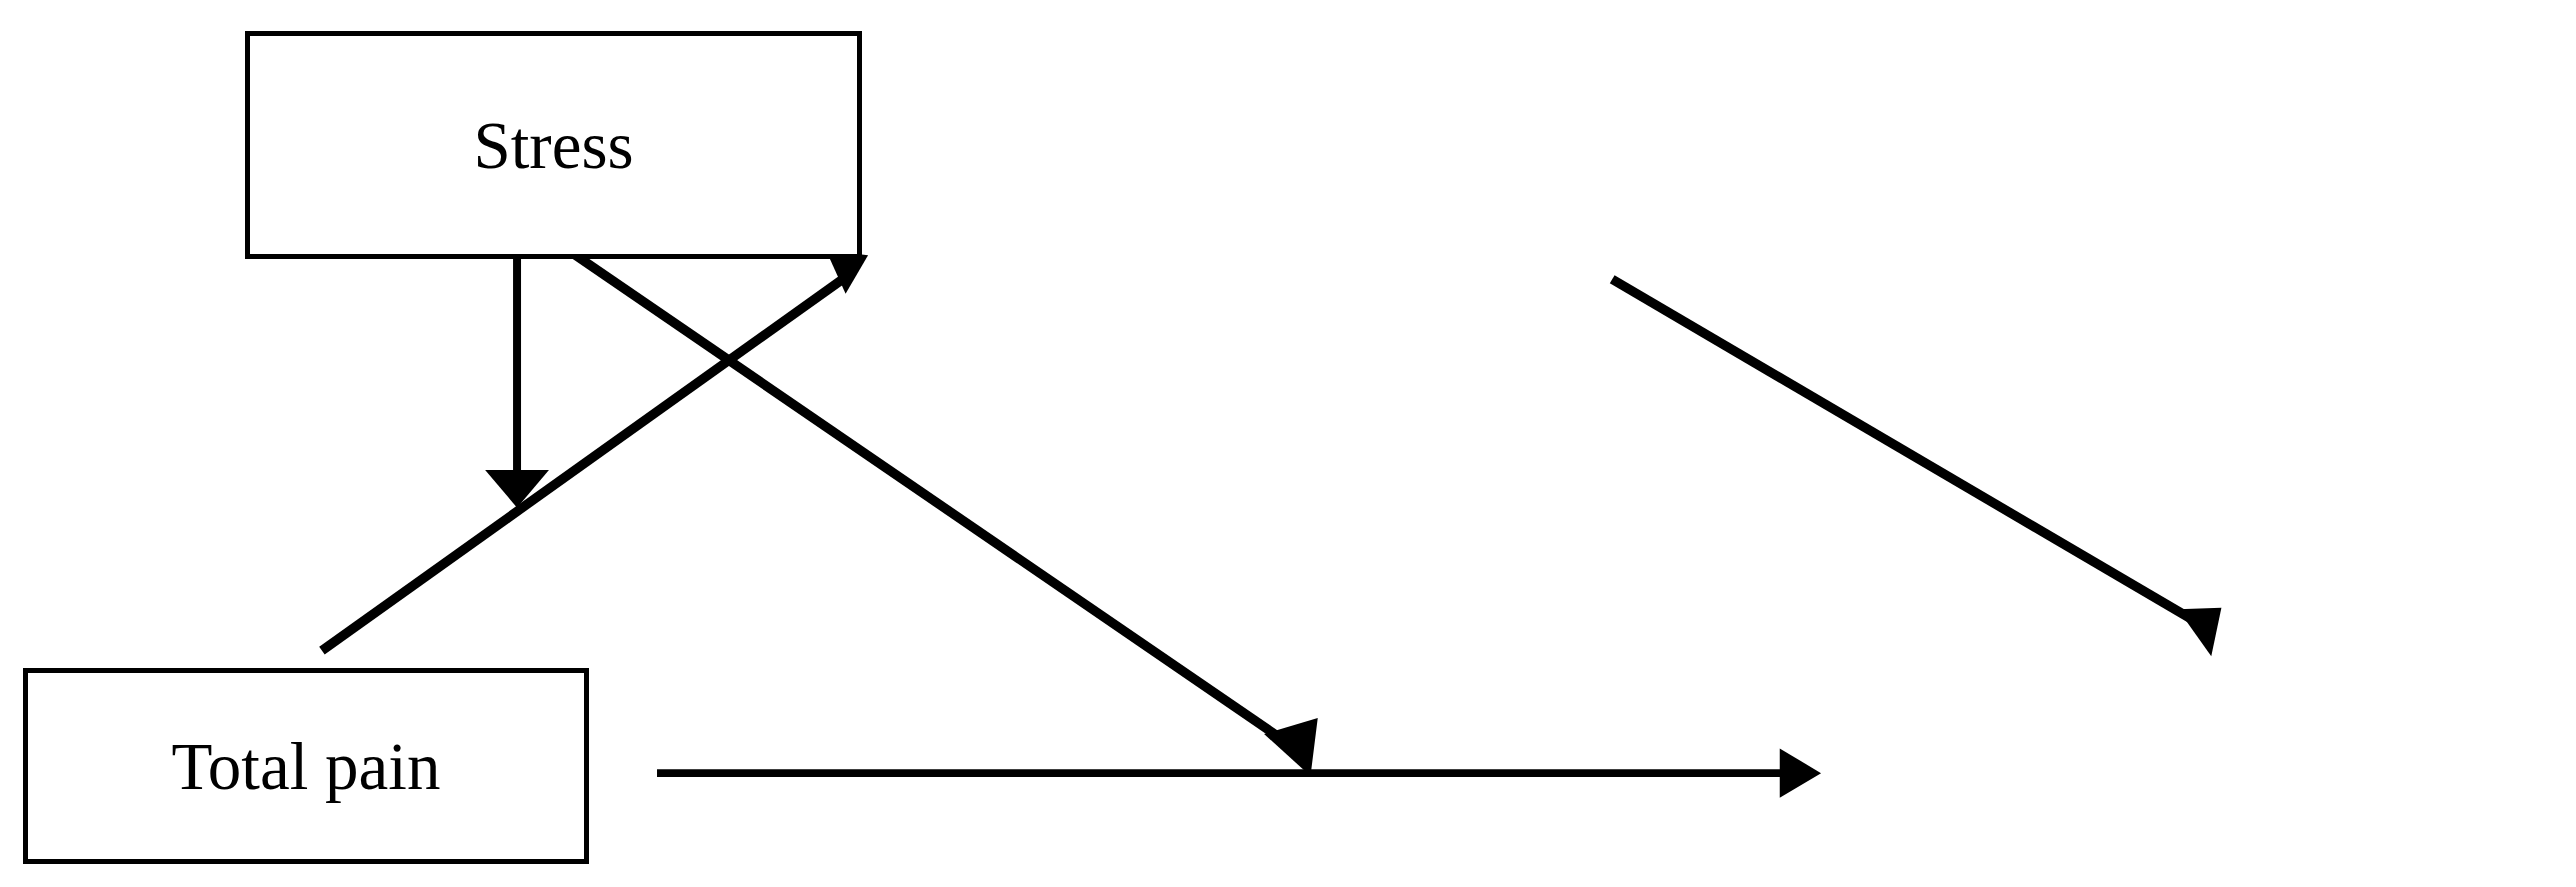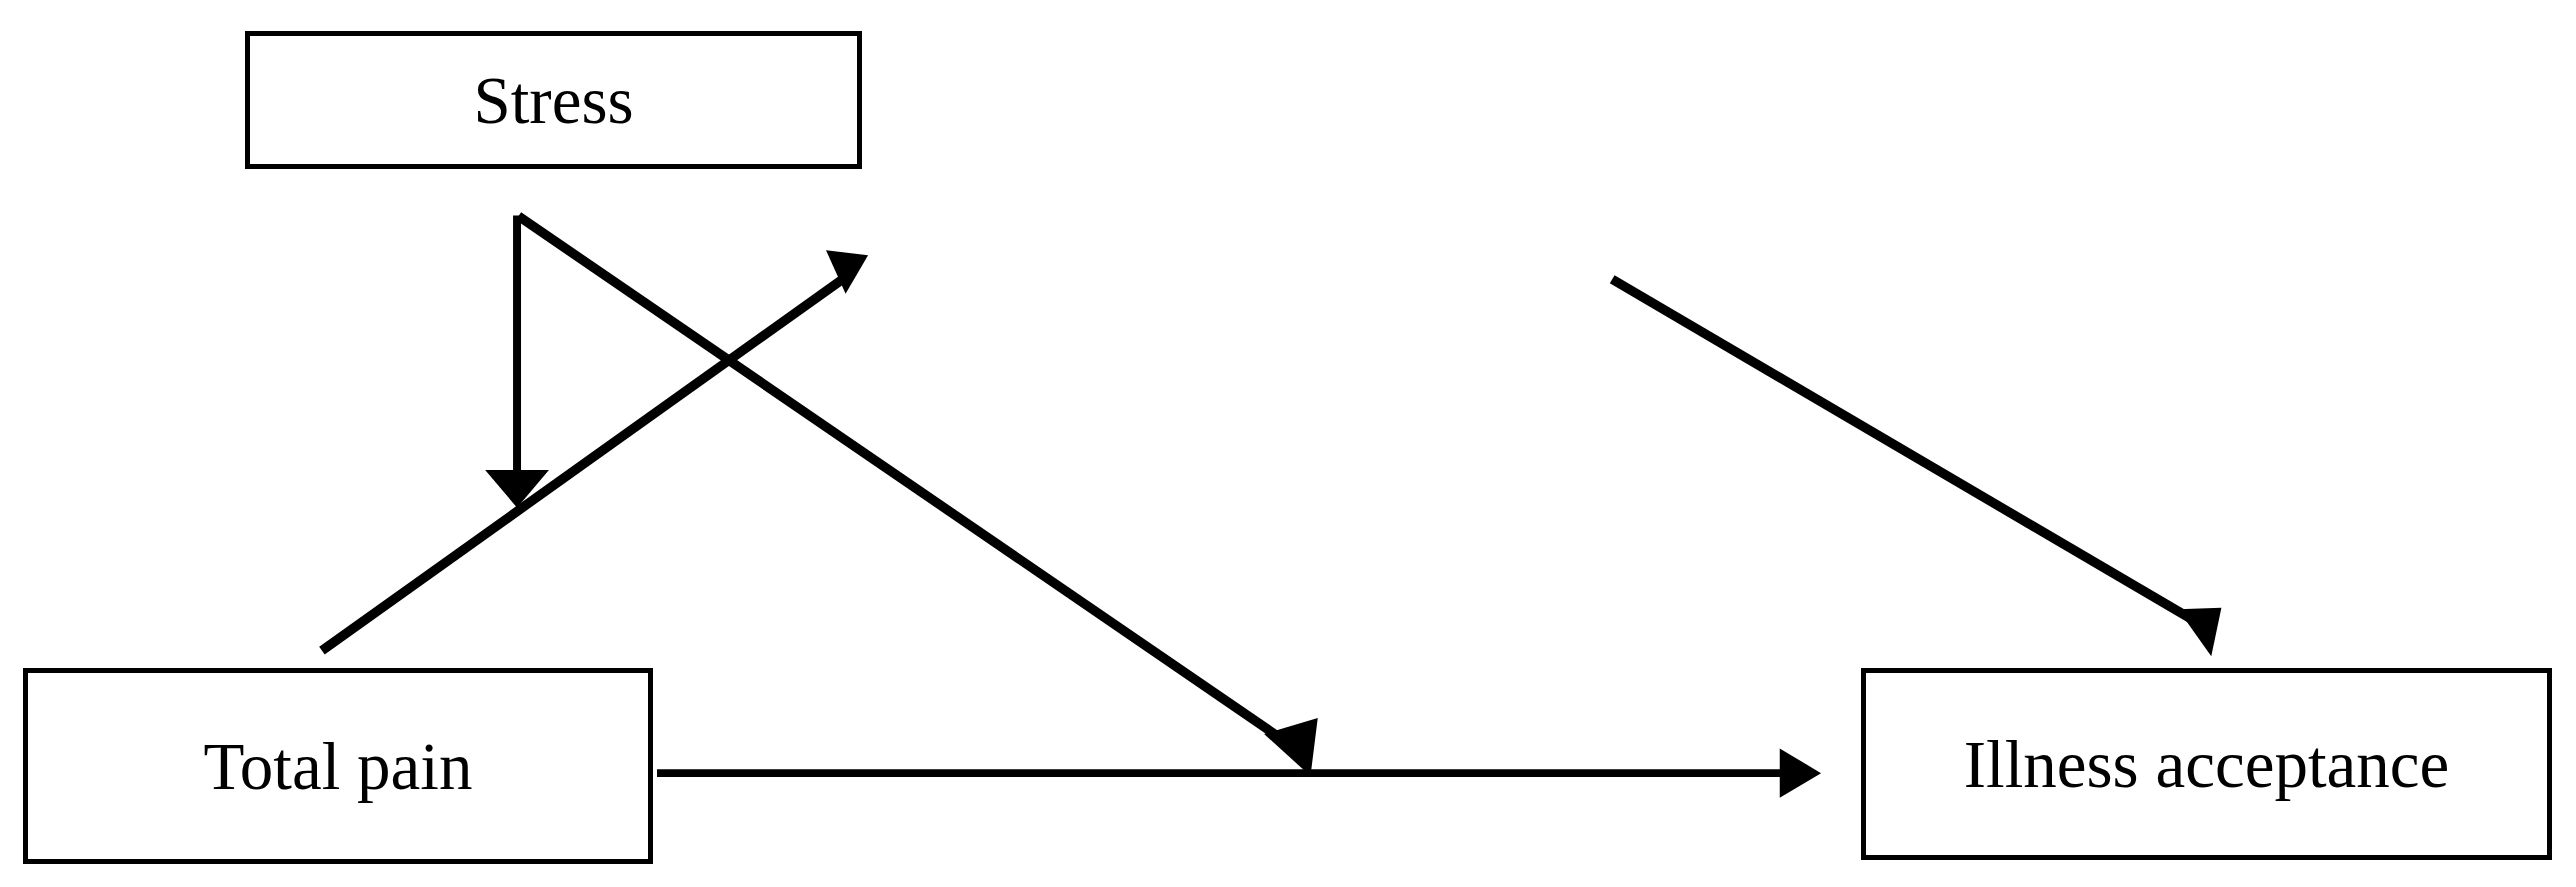--- a/index.html
+++ b/index.html
@@ -38,23 +38,23 @@
   .node-label {
     font-family: "Liberation Serif", "DejaVu Serif", serif;
     font-size: 67px;
     line-height: 1.05;
     color: #000000;
     white-space: nowrap;
     font-weight: 400;
     letter-spacing: 0px;
   }
   
-  #node-stress        { left: 245px;  top: 31px;   width: 617px;  height: 138px; }
+  #node-stress        { left: 245px;  top: 31px;   width: 617px;  height: 228px; }
   #node-self-efficacy { left: 895px; top: 179px;  width: 703px;  height: 189px; }
-  #node-total-pain    { left: 23px;   top: 668px;  width: 630px;  height: 196px; }
+  #node-total-pain    { left: 23px;   top: 668px;  width: 566px;  height: 196px; }
   #node-illness       { left: 1861px; top: 668px;  width: 691px;  height: 192px; }
 </style>
 </head>
 <body>
 
 <div id="canvas">
 
   <svg id="diagram-svg" viewBox="0 0 3550 1223" xmlns="http://www.w3.org/2000/svg">
 
     <g>
@@ -85,18 +85,15 @@
 
   <div class="node-box" id="node-stress">
     <span class="node-label">Stress</span>
   </div>
 
 
   <div class="node-box" id="node-total-pain">
     <span class="node-label">Total pain</span>
   </div>
 
-  <div class="node-box" id="node-illness">
-    <span class="node-label">Illness acceptance</span>
-  </div>
 
 </div>
 
 
 </body></html>

